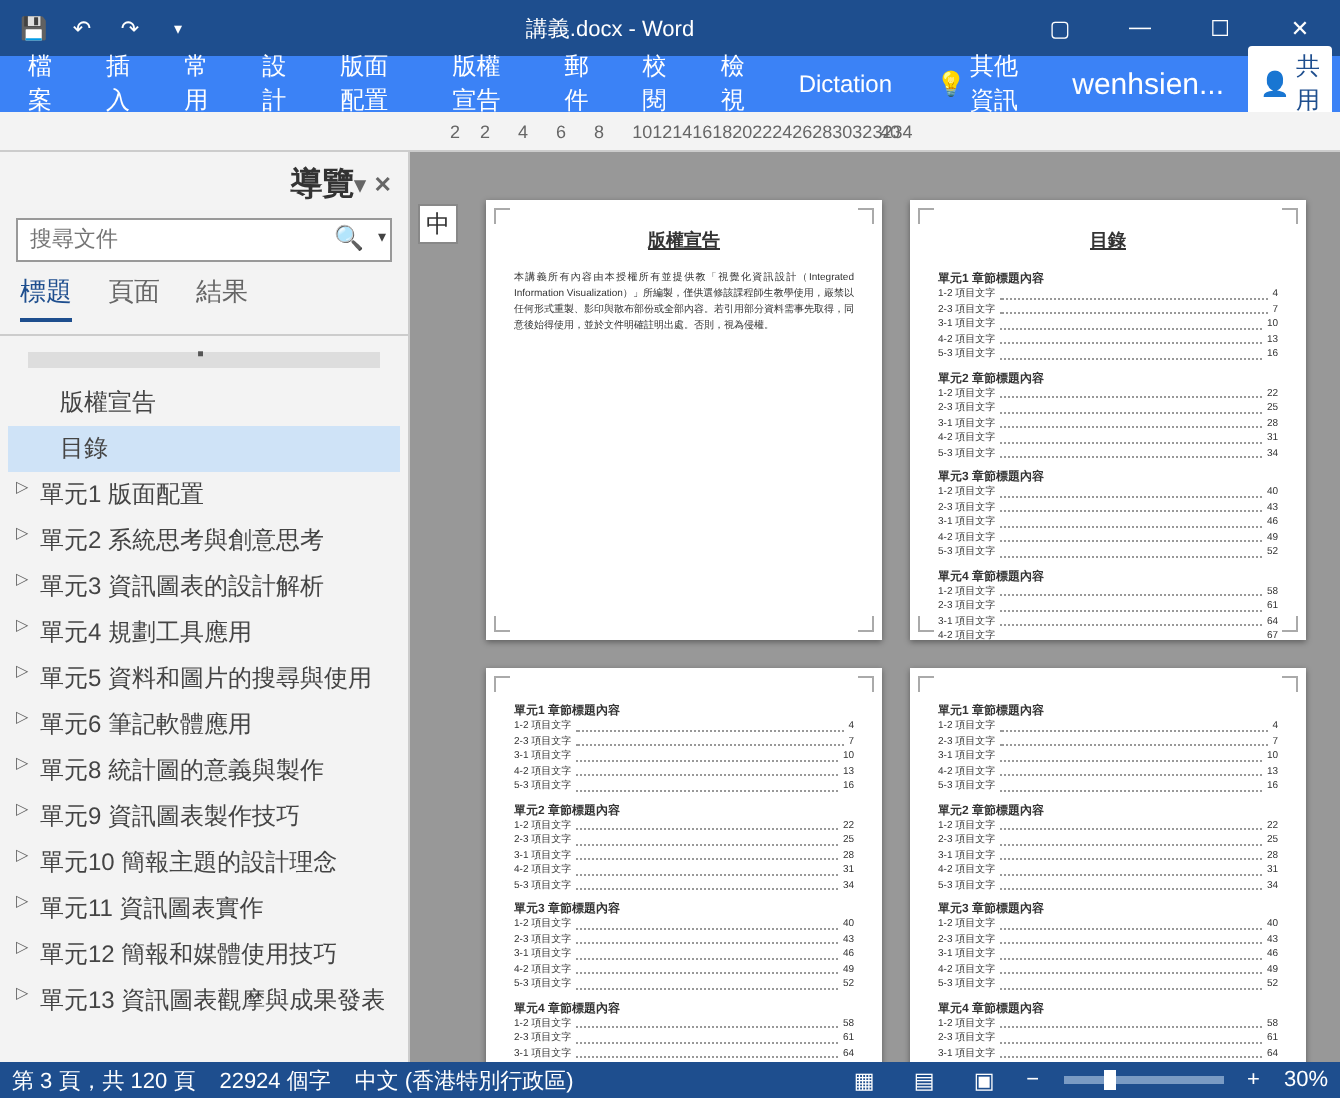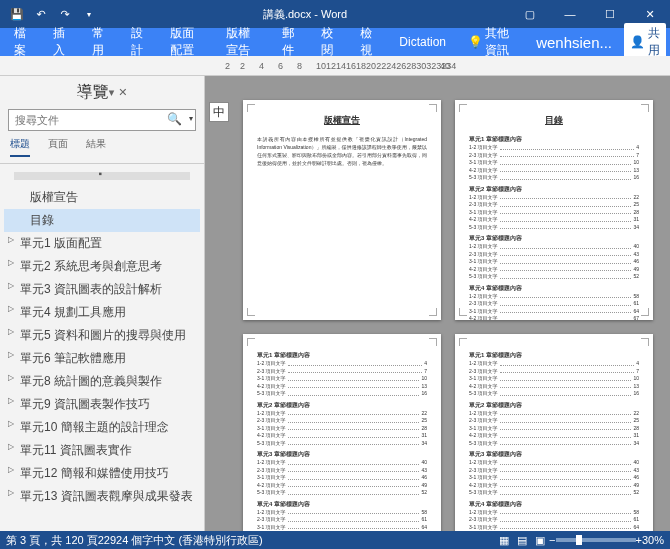--- a/index.html
+++ b/index.html
@@ -10,28 +10,28 @@
 .titlebar-center { flex:1; text-align:center; }
 .titlebar-right { display:flex; }
 .win-btn { width:40px; height:28px; display:flex; align-items:center; justify-content:center; cursor:pointer; }
 .ribbon { height:28px; background:#3b82f6; display:flex; align-items:center; color:#fff; font-size:12px; padding:0 4px; gap:2px; }
 .rtab { padding:4px 10px; cursor:pointer; }
 .rtab.share { background:#fff; color:#1e4e8e; border-radius:2px; padding:2px 6px; display:flex; align-items:center; gap:3px; }
 .ruler-area { height:20px; background:#f3f3f3; border-bottom:1px solid #ccc; font-size:9px; color:#666; display:flex; align-items:center; padding-left:240px; position:relative; }
 .ruler-area .tick { margin-right:14px; }
 .main { display:flex; height:455px; }
 .nav { width:205px; background:#f3f3f3; border-right:1px solid #ccc; display:flex; flex-direction:column; }
-.nav-hdr { display:flex; align-items:center; justify-content:center; padding:6px 8px; font-size:16px; font-weight:normal; color:#333; }
+.nav-hdr { display:flex; align-items:center; justify-content:flex-end; padding:6px 8px; font-size:16px; font-weight:bold; color:#333; }
 .nav-hdr-ctl { display:flex; gap:4px; font-size:11px; color:#666; }
 .nav-hdr-ctl span { cursor:pointer; }
 .search { margin:0 8px; position:relative; }
 .search input { width:100%; height:22px; border:1px solid #999; padding:0 22px 0 6px; font-size:11px; }
 .search .mag { position:absolute; right:14px; top:3px; color:#444; font-size:12px; }
 .search .dd { position:absolute; right:3px; top:5px; color:#444; font-size:8px; }
-.nav-tabs { display:flex; gap:18px; padding:6px 10px; font-size:10px; color:#666; border-bottom:1px solid #ccc; }
+.nav-tabs { display:flex; gap:18px; padding:6px 10px; font-size:13px; color:#666; border-bottom:1px solid #ccc; }
 .nav-tab { cursor:pointer; padding-bottom:4px; }
 .nav-tab.active { color:#1e4e8e; border-bottom:2px solid #1e4e8e; }
 .nav-list { flex:1; overflow:auto; padding:6px 4px; font-size:12px; }
 .nav-bar { height:8px; background:#ddd; margin:2px 10px 6px; position:relative; }
 .nav-bar::after { content:"▪"; position:absolute; left:48%; top:-4px; font-size:10px; color:#555; }
 .nav-item { padding:3px 6px 3px 26px; color:#444; cursor:pointer; white-space:nowrap; overflow:hidden; text-overflow:ellipsis; }
 .nav-item.sel { background:#cfe3f7; }
 .nav-item.exp { padding-left:16px; position:relative; }
 .nav-item.exp::before { content:"▷"; position:absolute; left:4px; font-size:8px; color:#666; }
 .doc { flex:1; background:#989898; position:relative; overflow:hidden; display:flex; flex-wrap:wrap; gap:14px; padding:24px 14px; align-content:flex-start; }
@@ -42,21 +42,21 @@
 .page .tr{top:4px;right:4px;border-left:none;border-bottom:none;}
 .page .bl{bottom:4px;left:4px;border-right:none;border-top:none;}
 .page .br{bottom:4px;right:4px;border-left:none;border-top:none;}
 .pg-title { text-align:center; font-size:9px; font-weight:bold; text-decoration:underline; margin-bottom:8px; }
 .pg-body { font-size:5px; line-height:1.6; text-align:justify; }
 .toc-line { display:flex; font-size:5px; line-height:1.5; }
 .toc-line .t { flex:0 0 auto; }
 .toc-line .d { flex:1; border-bottom:1px dotted #999; margin:0 2px 2px; }
 .toc-line .p { flex:0 0 auto; }
 .toc-sec { font-size:6px; font-weight:bold; margin-top:3px; }
-.status { height:18px; background:#1e4e8e; color:#fff; font-size:11px; display:flex; align-items:center; padding:0 6px; }
+.status { height:18px; background:#1e4e8e; color:#fff; font-size:11px; display:flex; align-items:center; padding:0 6px; gap:12px; }
 .status .sp { flex:1; }
 .status .vb { width:18px; height:14px; display:flex; align-items:center; justify-content:center; cursor:pointer; }
 .status .slider { width:80px; height:4px; background:#7a9bc4; position:relative; }
 .status .slider::after { content:""; position:absolute; left:26%; top:-3px; width:6px; height:10px; background:#fff; }
 </style>
 </head>
 <body>
 
 <div class="titlebar">
   <div class="titlebar-left">

